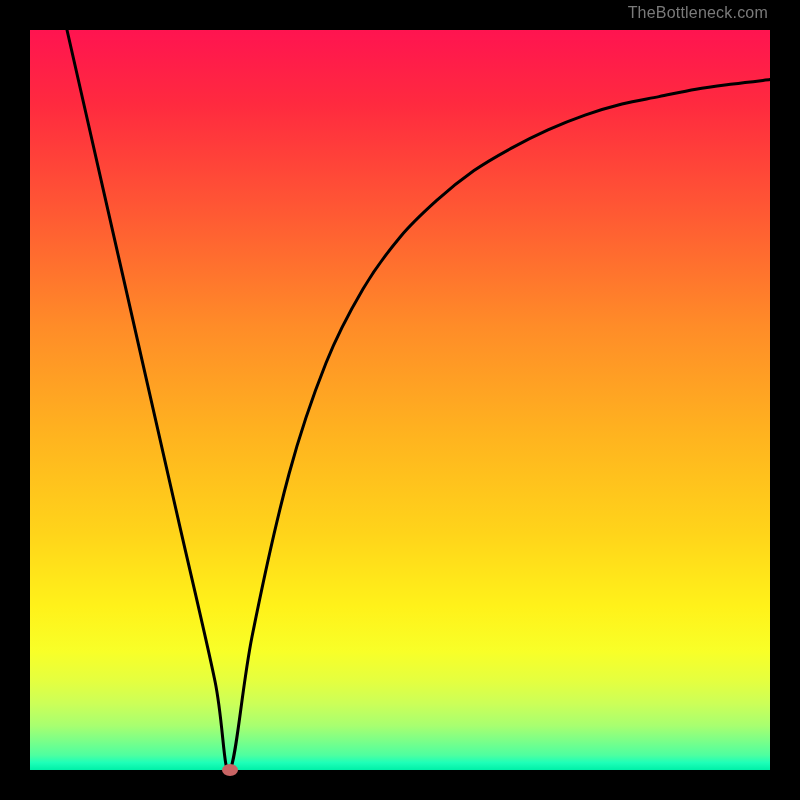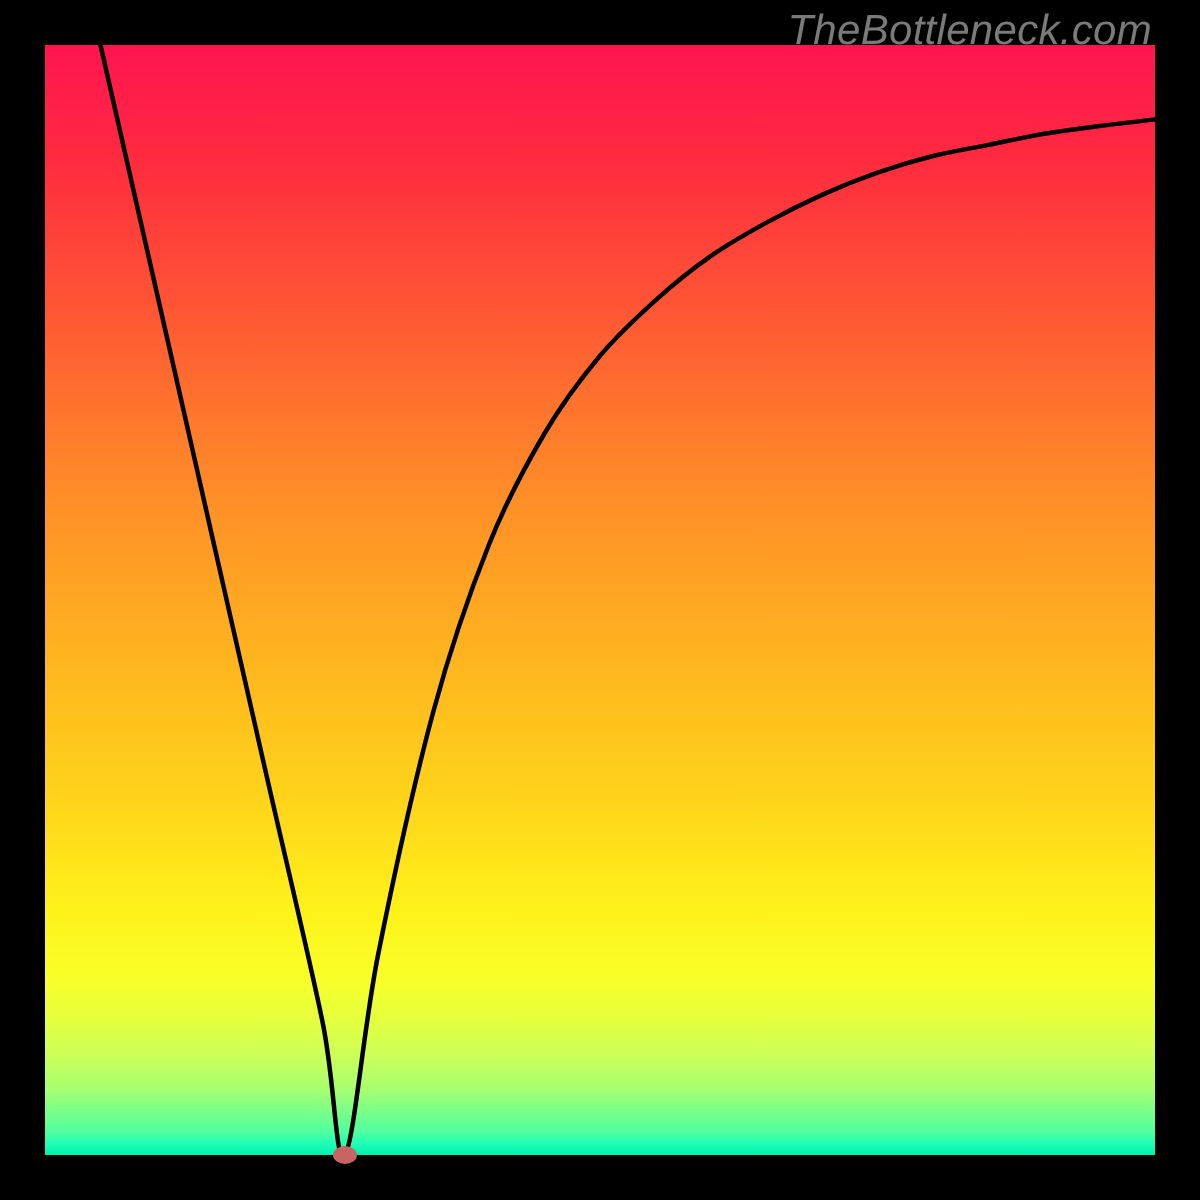--- a/index.html
+++ b/index.html
@@ -39,24 +39,23 @@
     height: 12px;
     background: #c86464;
     border-radius: 50%;
     transform: translate(-50%, -50%);
   }
   .watermark {
     position: absolute;
     top: 4px;
     right: 32px;
     font-family: Arial, Helvetica, sans-serif;
-    font-size: 28px;
+    font-size: 16px;
     color: #7a7a7a;
     letter-spacing: 0.2px;
-    font-style: italic;
   }
   svg.curve {
     position: absolute;
     left: 0;
     top: 0;
     width: 740px;
     height: 740px;
     overflow: visible;
   }
 </style>

